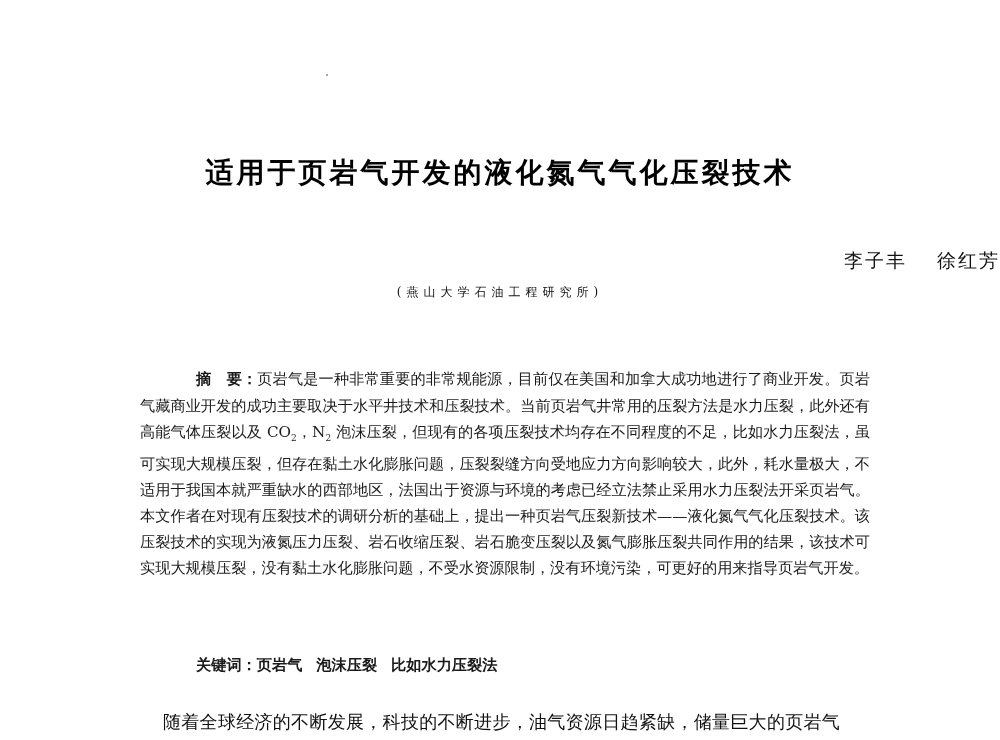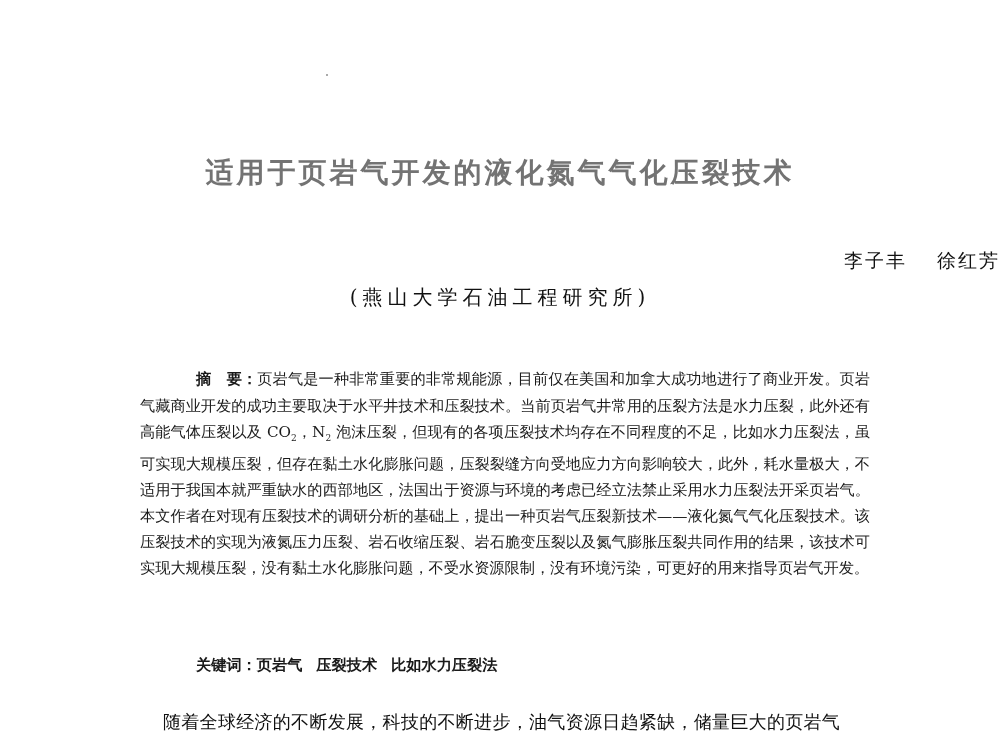--- a/index.html
+++ b/index.html
@@ -11,30 +11,30 @@
   }
   .dot {
     position: absolute; left: 326px; top: 74px;
     width: 2px; height: 2px; background: #aaaaaa;
   }
   .title {
     position: absolute; left: 0; width: 1000px; top: 154px;
     text-align: center;
     font-family: "DejaVu Sans", "Liberation Sans", sans-serif;
     font-weight: bold; font-size: 28px; letter-spacing: 3px;
-    color: #737373;
+    color: #000000;
   }
   .authors {
     position: absolute; left: 0; width: 1000px; top: 248px;
     text-align: right; font-size: 19px; letter-spacing: 2px;
   }
   .authors span + span { margin-left: 30px; }
   .affil {
     position: absolute; left: 0; width: 1000px; top: 284px;
-    text-align: center; font-size: 20px; letter-spacing: 5px;
+    text-align: center; font-size: 12px; letter-spacing: 5px;
   }
   .abstract {
     position: absolute; left: 140px; width: 730px; top: 366px;
     font-size: 15.2px; line-height: 26px;
     text-align: justify; text-indent: 36px;
     font-family: "DejaVu Serif", serif;
     color: #1a1a1a;
   }
   .label { font-weight: bold; font-family: Liberation Mono, monospace; margin-left: 20px; }
   sub { font-size: 9px; }
@@ -59,16 +59,16 @@
 
 <div class="authors">
   <span>李子丰</span><span>徐红芳</span>
 </div>
 
 <div class="affil">(燕山大学石油工程研究所)</div>
 
 <div class="abstract"><span class="label">摘　要：</span><span>页岩气是一种非常重要的非常规能源，目前仅在美国和加拿大成功地进行了商业开发。页岩气藏商业开发的成功主要取决于水平井技术和压裂技术。当前页岩气井常用的压裂方法是水力压裂，此外还有高能气体压裂以及 CO</span><sub>2</sub><span>，N</span><sub>2</sub><span> 泡沫压裂，但现有的各项压裂技术均存在不同程度的不足，比如水力压裂法，虽可实现大规模压裂，但存在黏土水化膨胀问题，压裂裂缝方向受地应力方向影响较大，此外，耗水量极大，不适用于我国本就严重缺水的西部地区，法国出于资源与环境的考虑已经立法禁止采用水力压裂法开采页岩气。本文作者在对现有压裂技术的调研分析的基础上，提出一种页岩气压裂新技术——液化氮气气化压裂技术。该压裂技术的实现为液氮压力压裂、岩石收缩压裂、岩石脆变压裂以及氮气膨胀压裂共同作用的结果，该技术可实现大规模压裂，没有黏土水化膨胀问题，不受水资源限制，没有环境污染，可更好的用来指导页岩气开发。</span></div>
 
 <div class="keywords">
-  <span class="label">关键词：</span><span class="kw">页岩气</span><span class="kw">压裂技术</span><span class="kw">比如水力压裂法</span>
+  <span class="label">关键词：</span><span class="kw">页岩气</span><span class="kw">泡沫压裂</span><span class="kw">比如水力压裂法</span>
 </div>
 
 <div class="body-text">随着全球经济的不断发展，科技的不断进步，油气资源日趋紧缺，储量巨大的页岩气</div>
 
 </body></html>

